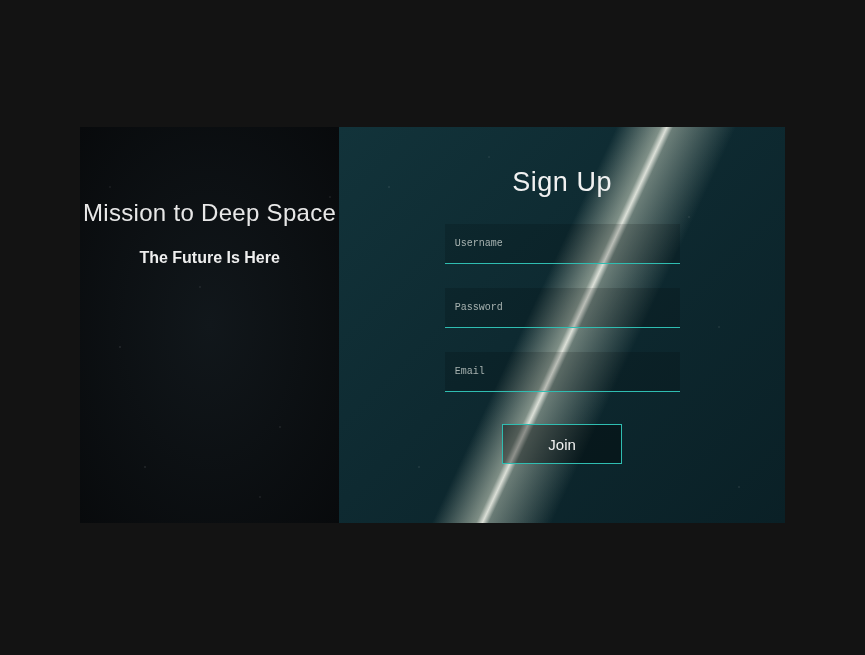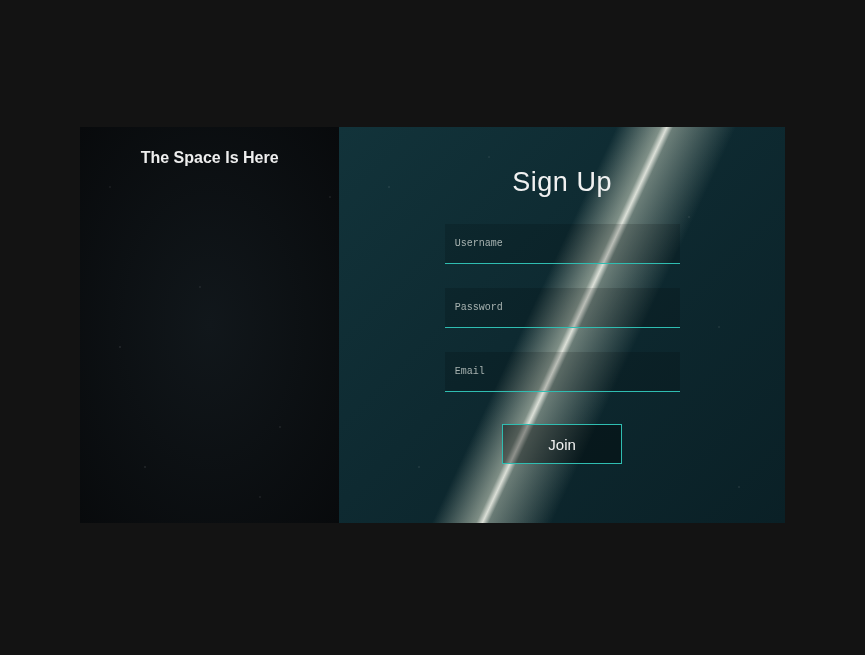--- a/index.html
+++ b/index.html
@@ -127,21 +127,22 @@
       font-weight: 400;
       font-family: inherit;
       cursor: pointer;
     }
   </style>
 </head>
 <body>
 
 <div class="card">
   <div class="left-panel">
-    <h3>The Space Is Here</h3>
+    <h1>Mission to Deep Space</h1>
+    <h3>The Future Is Here</h3>
   </div>
   <div class="right-panel">
     <h2>Sign Up</h2>
     <form class="form">
       <input class="field" type="text" placeholder="Username" style="">
       <input class="field" type="password" placeholder="Password" style="">
       <input class="field" type="text" placeholder="Email" style="">
       <button class="join-btn">Join</button>
     </form>
   </div>

